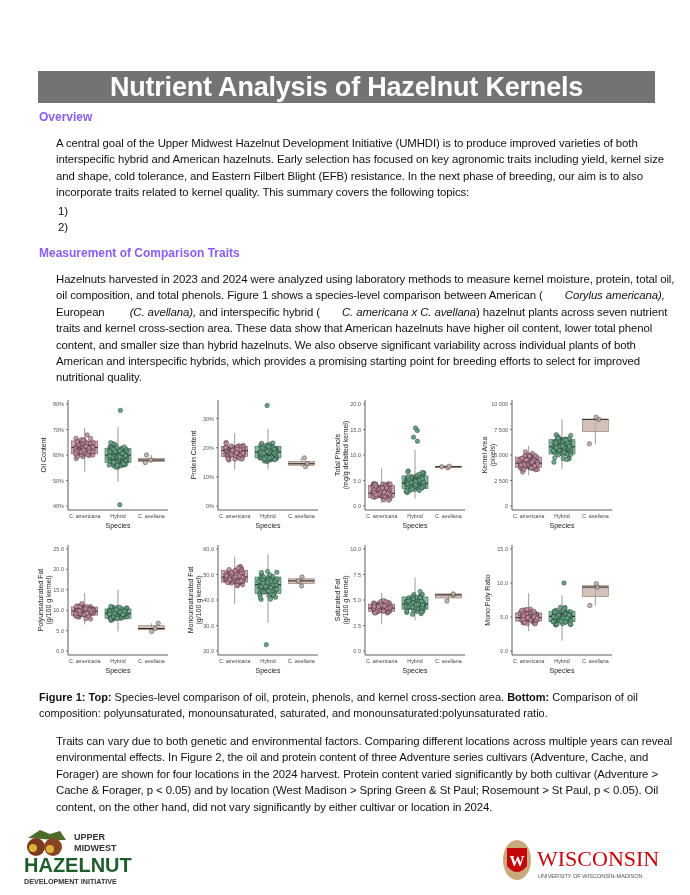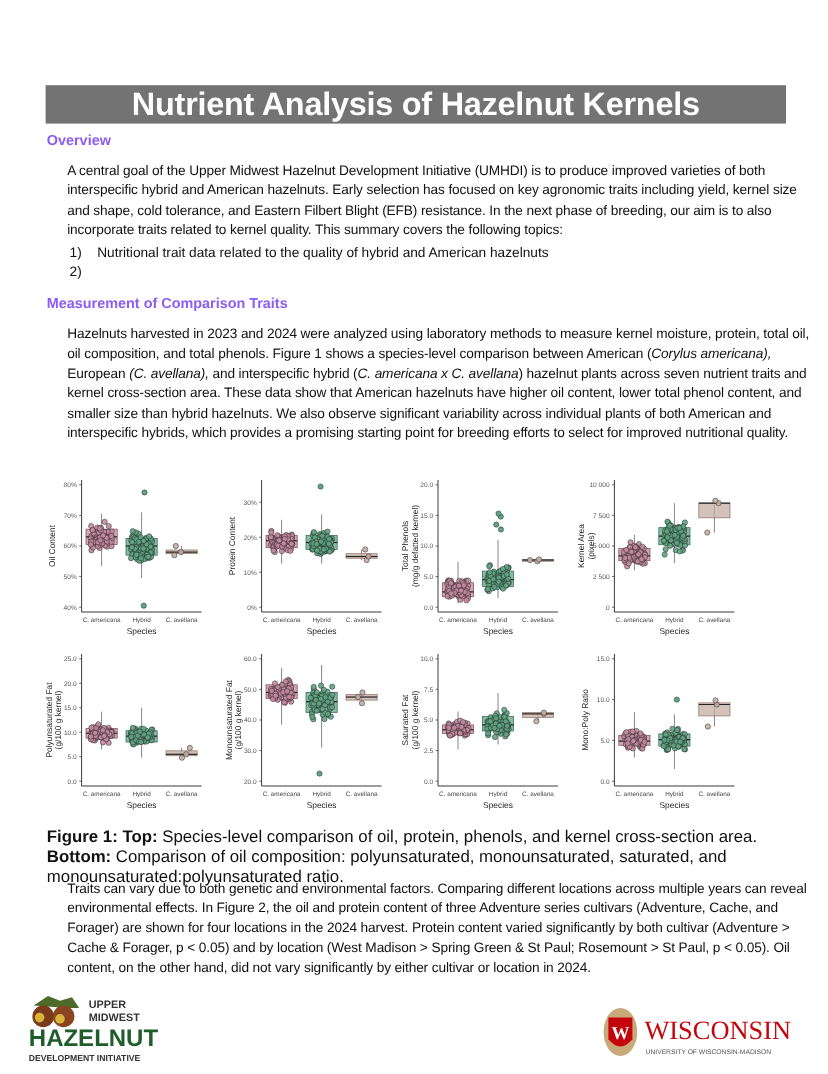--- a/index.html
+++ b/index.html
@@ -1,42 +1,41 @@
 <!DOCTYPE html>
 <html><head>
 <meta charset="utf-8">
 <style>
   html,body{margin:0;padding:0;background:#ffffff;}
   body{width:690px;height:895px;position:relative;overflow:hidden;font-family:"Liberation Sans",sans-serif;color:#111;}
   .banner{position:absolute;left:38px;top:71px;width:617px;height:32px;background:#737373;color:#fff;text-align:center;font-weight:bold;font-size:27px;line-height:32px;letter-spacing:-0.2px;}
   .h2{position:absolute;left:39px;color:#8b5cf6;font-weight:bold;font-size:12px;}
   .para{position:absolute;left:56px;width:620px;font-size:11.4px;line-height:16.4px;letter-spacing:-0.1px;}
-  .para i{font-style:italic;}
+  .para i{font-style:italic;padding-left:22px;}
   .list{position:absolute;left:58px;width:600px;font-size:11.4px;line-height:16.4px;}
   .list .li{display:flex;}
   .list .num{width:23px;}
-  .caption{position:absolute;left:39px;width:620px;font-size:14px;line-height:16.4px;}
+  .caption{position:absolute;left:39px;width:620px;font-size:11px;line-height:16.4px;}
   .caption b{font-weight:bold;}
   .fig{position:absolute;left:30px;top:392px;width:630px;height:290px;}
   .fig svg text{font-family:"Liberation Sans",sans-serif;}
   .logo-left{position:absolute;left:20px;top:828px;width:115px;height:60px;}
   .logo-right{position:absolute;left:500px;top:836px;width:170px;height:50px;}
 </style>
 </head>
 <body>
 
 <div class="banner"><span>Nutrient Analysis of Hazelnut Kernels</span></div>
 
 <div class="h2" style="top:110px;">Overview</div>
 <div class="para" style="top:135px;">A central goal of the Upper Midwest Hazelnut Development Initiative (UMHDI) is to produce improved varieties of both interspecific hybrid and American hazelnuts. Early selection has focused on key agronomic traits including yield, kernel size and shape, cold tolerance, and Eastern Filbert Blight (EFB) resistance. In the next phase of breeding, our aim is to also incorporate traits related to kernel quality.  This summary covers the following topics:</div>
 
 <div class="list" style="top:203px;">
   <div class="li">
       <span class="num">1)</span>
-      <span>Nutritional trait data related to the quality of hybrid and American hazelnuts</span>
     </div>
   <div class="li">
       <span class="num">2)</span>
     </div>
 </div>
 
 <div class="h2" style="top:246px;">Measurement of Comparison Traits</div>
 <div class="para" style="top:271px;"><span>Hazelnuts harvested in 2023 and 2024 were analyzed using laboratory methods to measure kernel moisture, protein, total oil, oil composition, and total phenols. Figure 1 shows a species-level comparison between American (</span><i>Corylus americana),</i><span> European </span><i>(C. avellana),</i><span> and interspecific hybrid (</span><i>C. americana x C. avellana</i><span>) hazelnut plants across seven nutrient traits and kernel cross-section area. These data show that American hazelnuts have higher oil content, lower total phenol content, and smaller size than hybrid hazelnuts. We also observe significant variability across individual plants of both American and interspecific hybrids, which provides a promising starting point for breeding efforts to select for improved nutritional quality.</span></div>
 
 <div class="fig">

